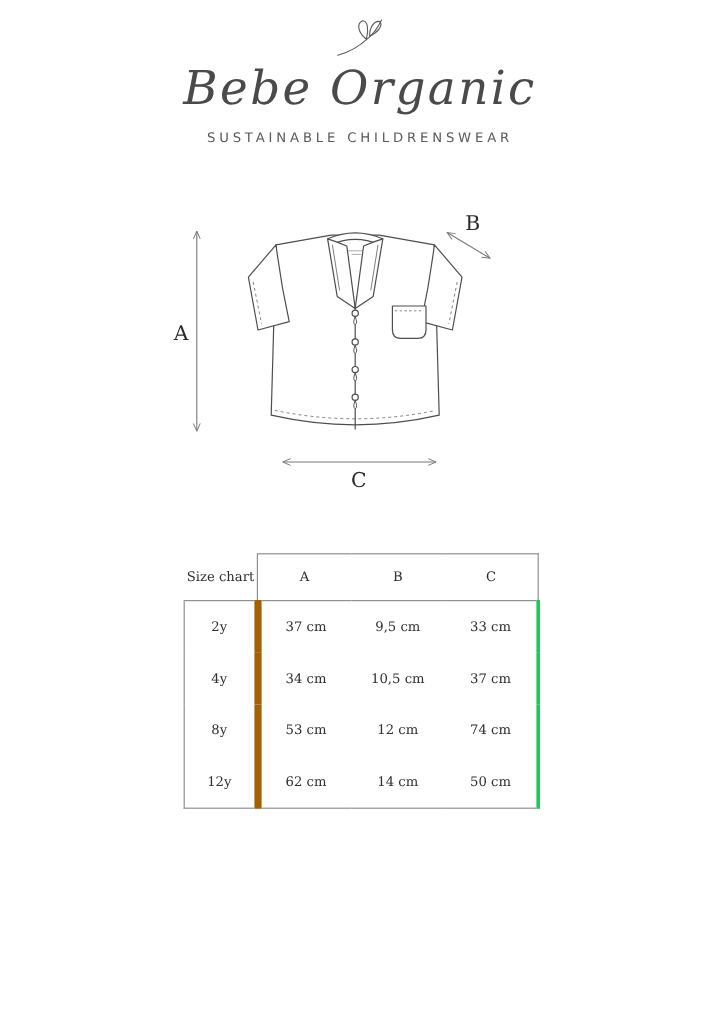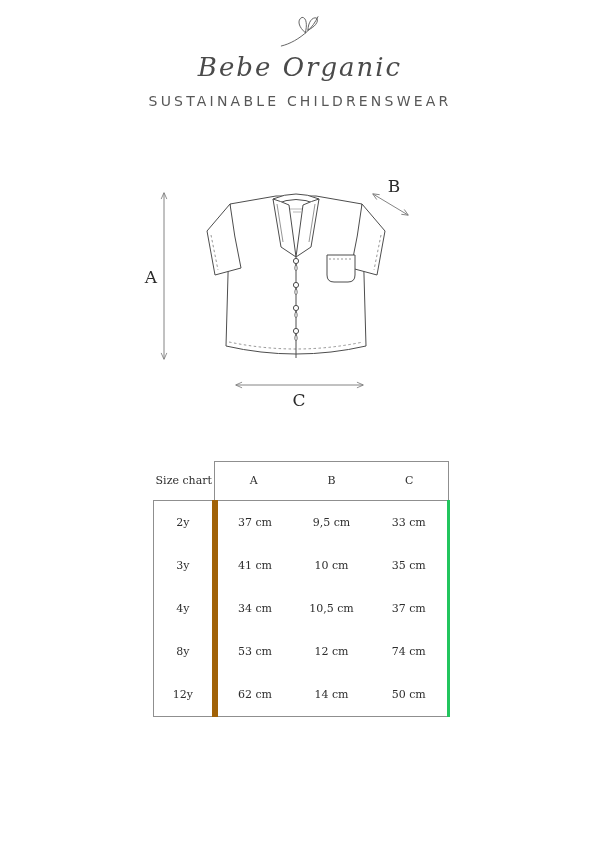--- a/index.html
+++ b/index.html
@@ -12,30 +12,30 @@
     overflow:hidden;
   }
 
   
   .logo-block {
     position:absolute; top:0; left:0; right:0;
     text-align:center;
   }
   .branch-icon { display:block; margin:14px auto 2px auto; }
   .brand-name {
-    font-size:26px;
+    font-size:39px;
     font-style:italic;
     font-weight:400;
     letter-spacing:2px;
     color:#4a4a4a;
   }
   .brand-tagline {
     margin-top:11px;
     font-family:"DejaVu Sans", sans-serif;
-    font-size:14px;
+    font-size:11px;
     letter-spacing:3.2px;
     color:#585858;
   }
 
   
   .diagram-svg { position:absolute; left:130px; top:158px; }
   .dim-label { font-family:"DejaVu Serif", serif; font-size:17px; fill:#2b2b2b; }
 
   
   .size-table {
@@ -147,26 +147,20 @@
     <th class="h-val">B</th>
     <th class="h-val h-last">C</th>
   </tr>
   <tr>
     <td class="c-size">2y</td>
     <td>37 cm</td>
     <td>9,5 cm</td>
     <td class="c-last">33 cm</td>
   </tr>
   <tr>
-    <td class="c-size">3y</td>
-    <td>41 cm</td>
-    <td>10 cm</td>
-    <td class="c-last">35 cm</td>
-  </tr>
-  <tr>
     <td class="c-size">4y</td>
     <td>34 cm</td>
     <td>10,5 cm</td>
     <td class="c-last">37 cm</td>
   </tr>
   <tr>
     <td class="c-size">8y</td>
     <td>53 cm</td>
     <td>12 cm</td>
     <td class="c-last">74 cm</td>

